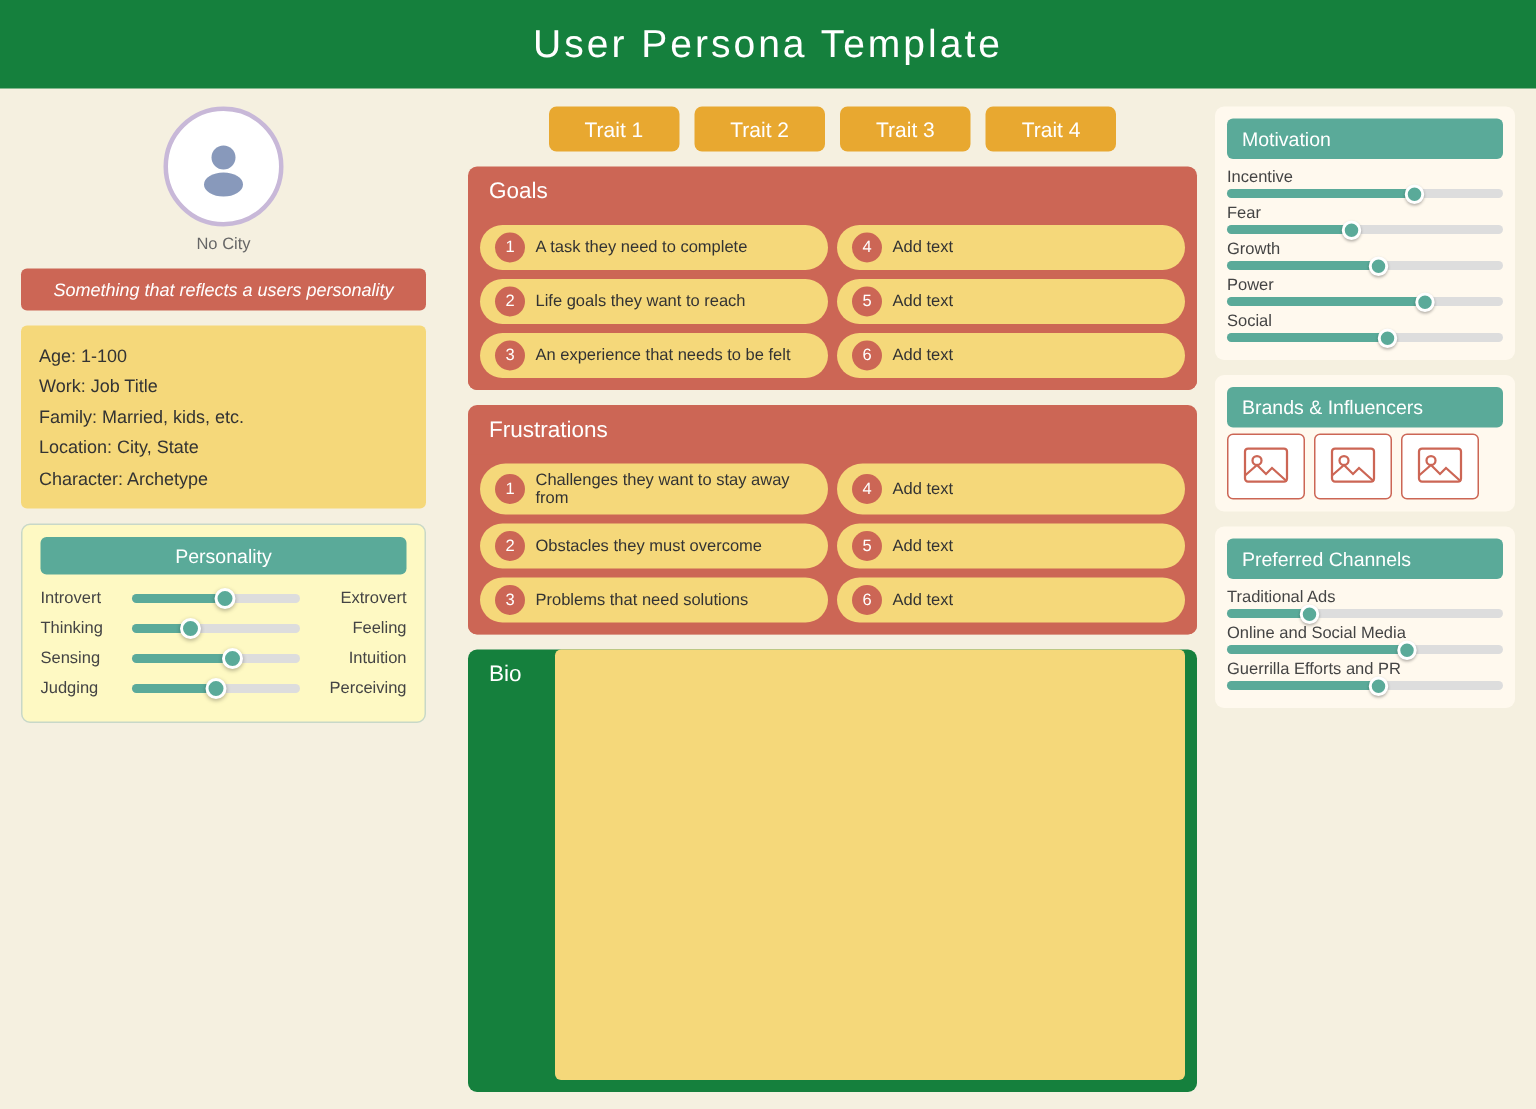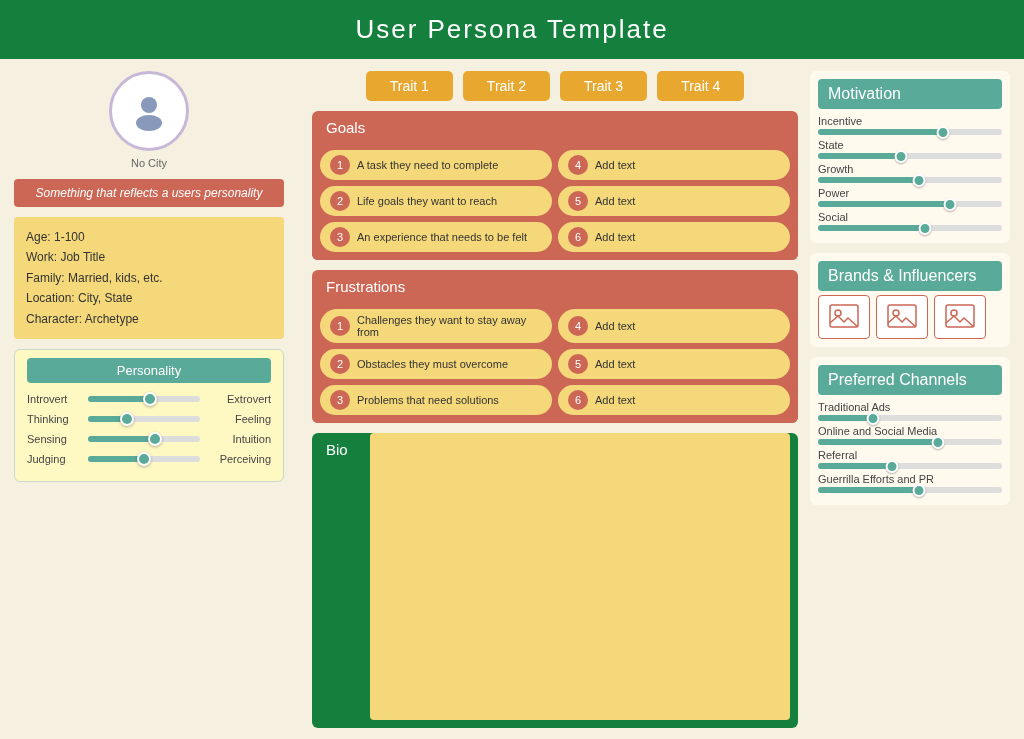--- a/index.html
+++ b/index.html
@@ -245,21 +245,21 @@
       display: flex;
       flex-direction: column;
       gap: 10px;
     }
 
     .right-section-title {
       background: #5aaa99;
       color: #fff;
       border-radius: 4px;
       padding: 6px 10px;
-      font-size: 16px;
+      font-size: 13px;
     }
 
     .right-slider-row {
       margin: 4px 0;
     }
 
     .right-slider-label {
       font-size: 11px;
       color: #444;
       margin-bottom: 2px;
@@ -476,21 +476,21 @@
       <div style="margin-top:6px">
         <div class="right-slider-row">
           <div class="right-slider-label">Incentive</div>
           <div class="right-slider-track">
             <div class="right-slider-fill" style="width:68%"></div>
             <div class="right-slider-thumb" style="left:68%"></div>
           </div>
         </div>
 
         <div class="right-slider-row">
-          <div class="right-slider-label">State</div>
+          <div class="right-slider-label">Fear</div>
           <div class="right-slider-track">
             <div class="right-slider-fill" style="width:45%"></div>
             <div class="right-slider-thumb" style="left:45%"></div>
           </div>
         </div>
 
         <div class="right-slider-row">
           <div class="right-slider-label">Growth</div>
           <div class="right-slider-track">
             <div class="right-slider-fill" style="width:55%"></div>
@@ -555,27 +555,20 @@
         </div>
 
         <div class="right-slider-row">
           <div class="right-slider-label">Online and Social Media</div>
           <div class="right-slider-track">
             <div class="right-slider-fill" style="width:65%"></div>
             <div class="right-slider-thumb" style="left:65%"></div>
           </div>
         </div>
 
-        <div class="right-slider-row">
-          <div class="right-slider-label">Referral</div>
-          <div class="right-slider-track">
-            <div class="right-slider-fill" style="width:40%"></div>
-            <div class="right-slider-thumb" style="left:40%"></div>
-          </div>
-        </div>
 
         <div class="right-slider-row">
           <div class="right-slider-label">Guerrilla Efforts and PR</div>
           <div class="right-slider-track">
             <div class="right-slider-fill" style="width:55%"></div>
             <div class="right-slider-thumb" style="left:55%"></div>
           </div>
         </div>
       </div>
     </div>

